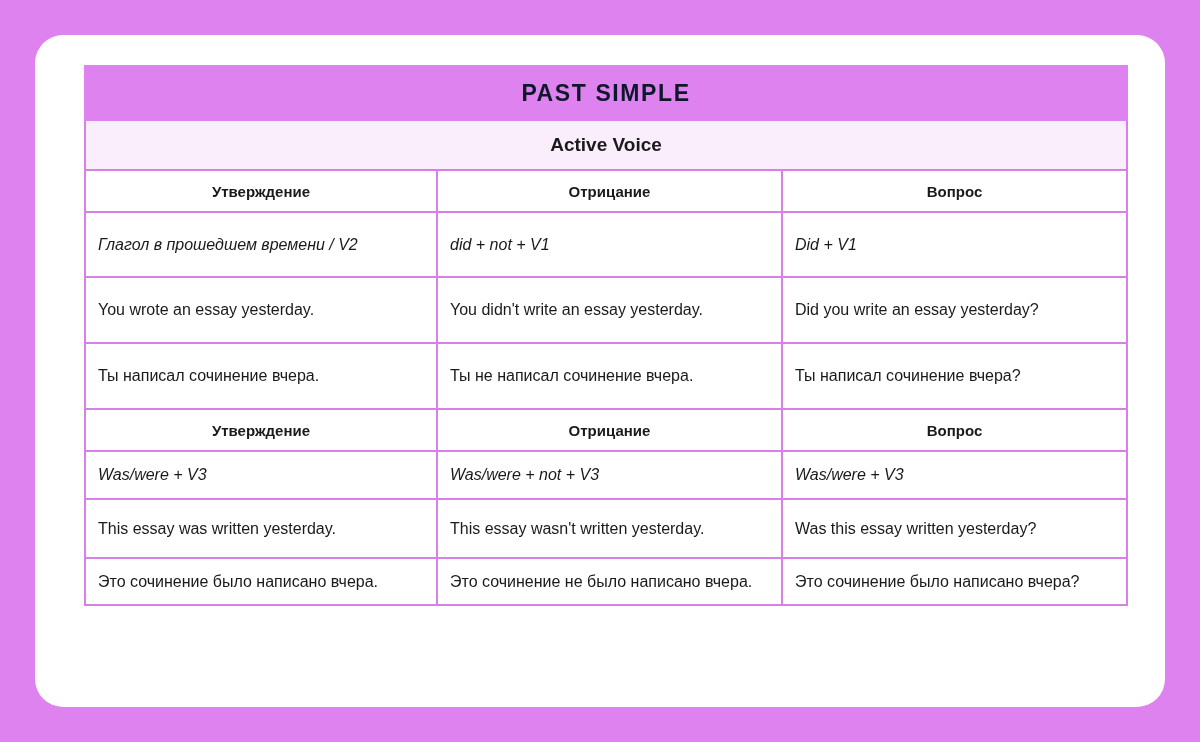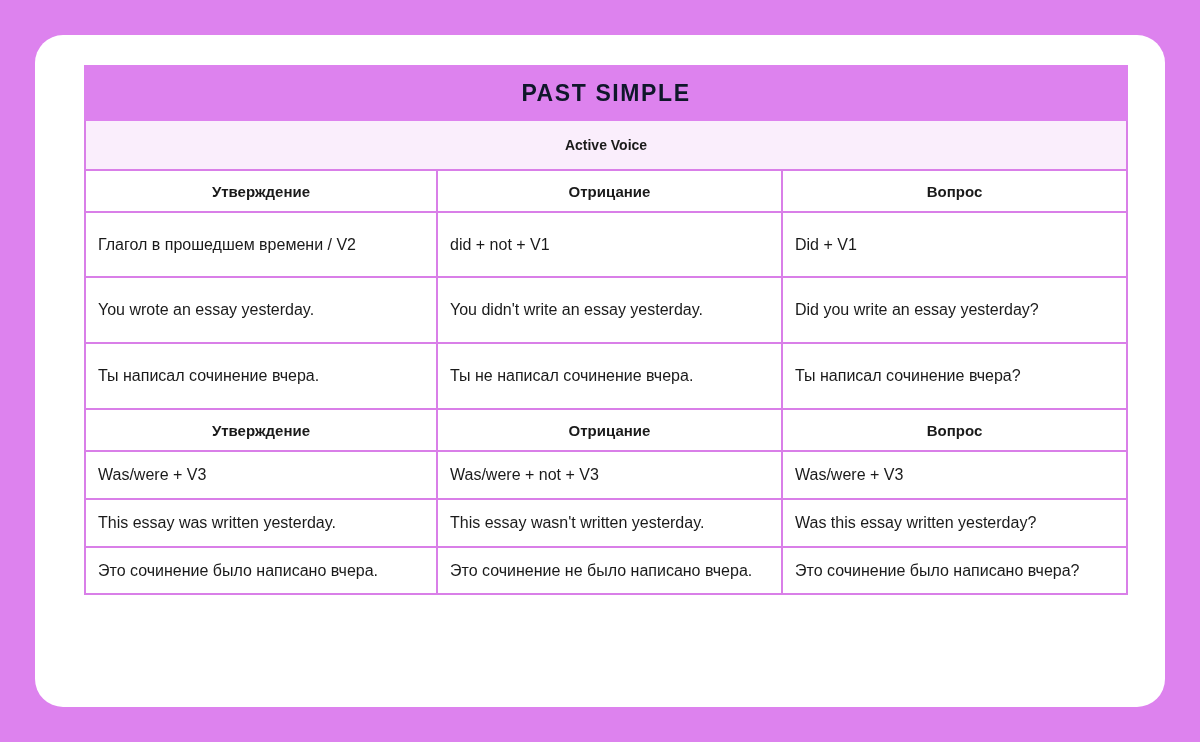--- a/index.html
+++ b/index.html
@@ -59,60 +59,61 @@
     font-weight: bold;
     letter-spacing: 1.6px;
     height: 54px;
     padding: 0;
   }
 
   
   tr.voice-row td {
     background: #faeefc;
     text-align: center;
-    font-size: 14px;
+    font-size: 19px;
     font-weight: bold;
     color: #1a1a1a;
     height: 50px;
     padding: 0;
   }
 
   
   tr.colhead-row td {
     text-align: center;
     font-size: 15px;
     font-weight: bold;
     color: #1a1a1a;
     height: 42px;
     padding: 4px 6px;
   }
 
   
   tr.formula-row td {
+    font-style: italic;
     font-size: 16px;
     color: #1a1a1a;
     padding: 10px 12px;
     height: 65px;
   }
   tr.formula-row.compact td {
     height: 48px;
     margin-top: 48px;
   }
 
   
   tr.sentence-row td {
     font-size: 16px;
     color: #1a1a1a;
     padding: 10px 12px;
     height: 66px;
     line-height: 1.35;
     margin-left: 38px;
   }
   tr.sentence-row.compact td {
-    height: 48px;
+    height: 59px;
     border-radius: 13px;
   }
   tr.sentence-row.tall td {
     height: 47px;
   }
 </style>
 </head>
 <body>
 
 <div class="card">

